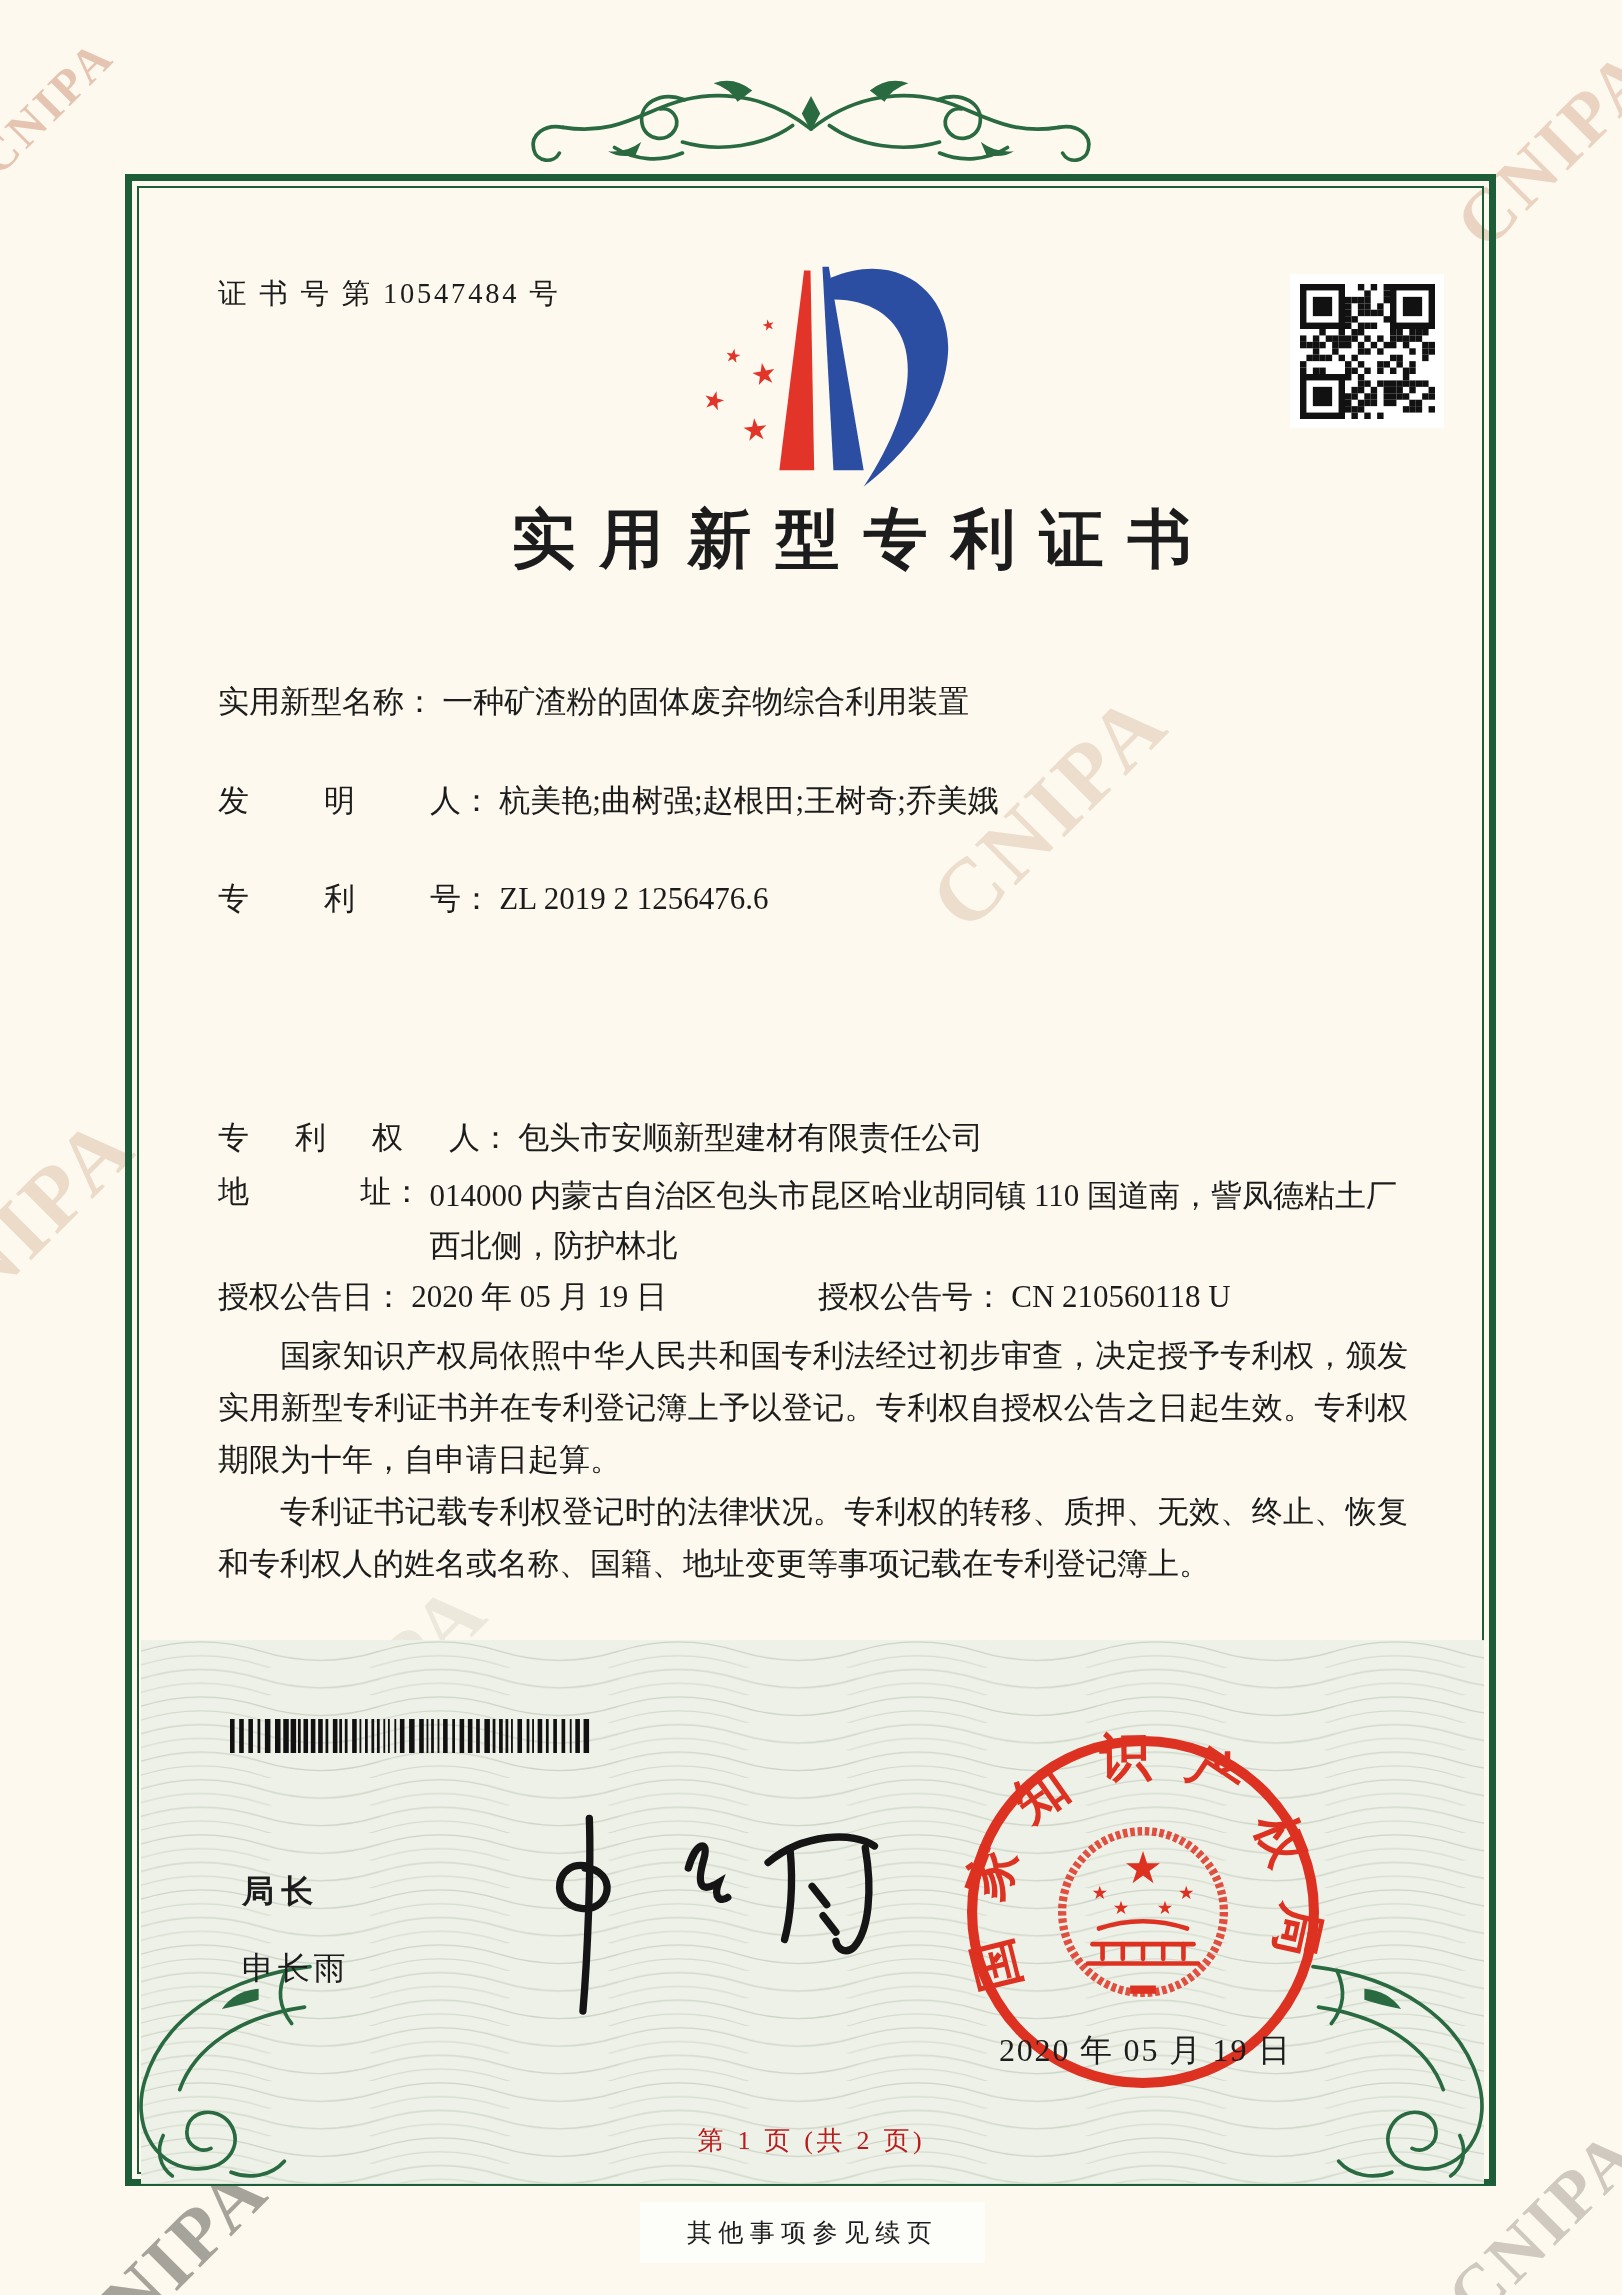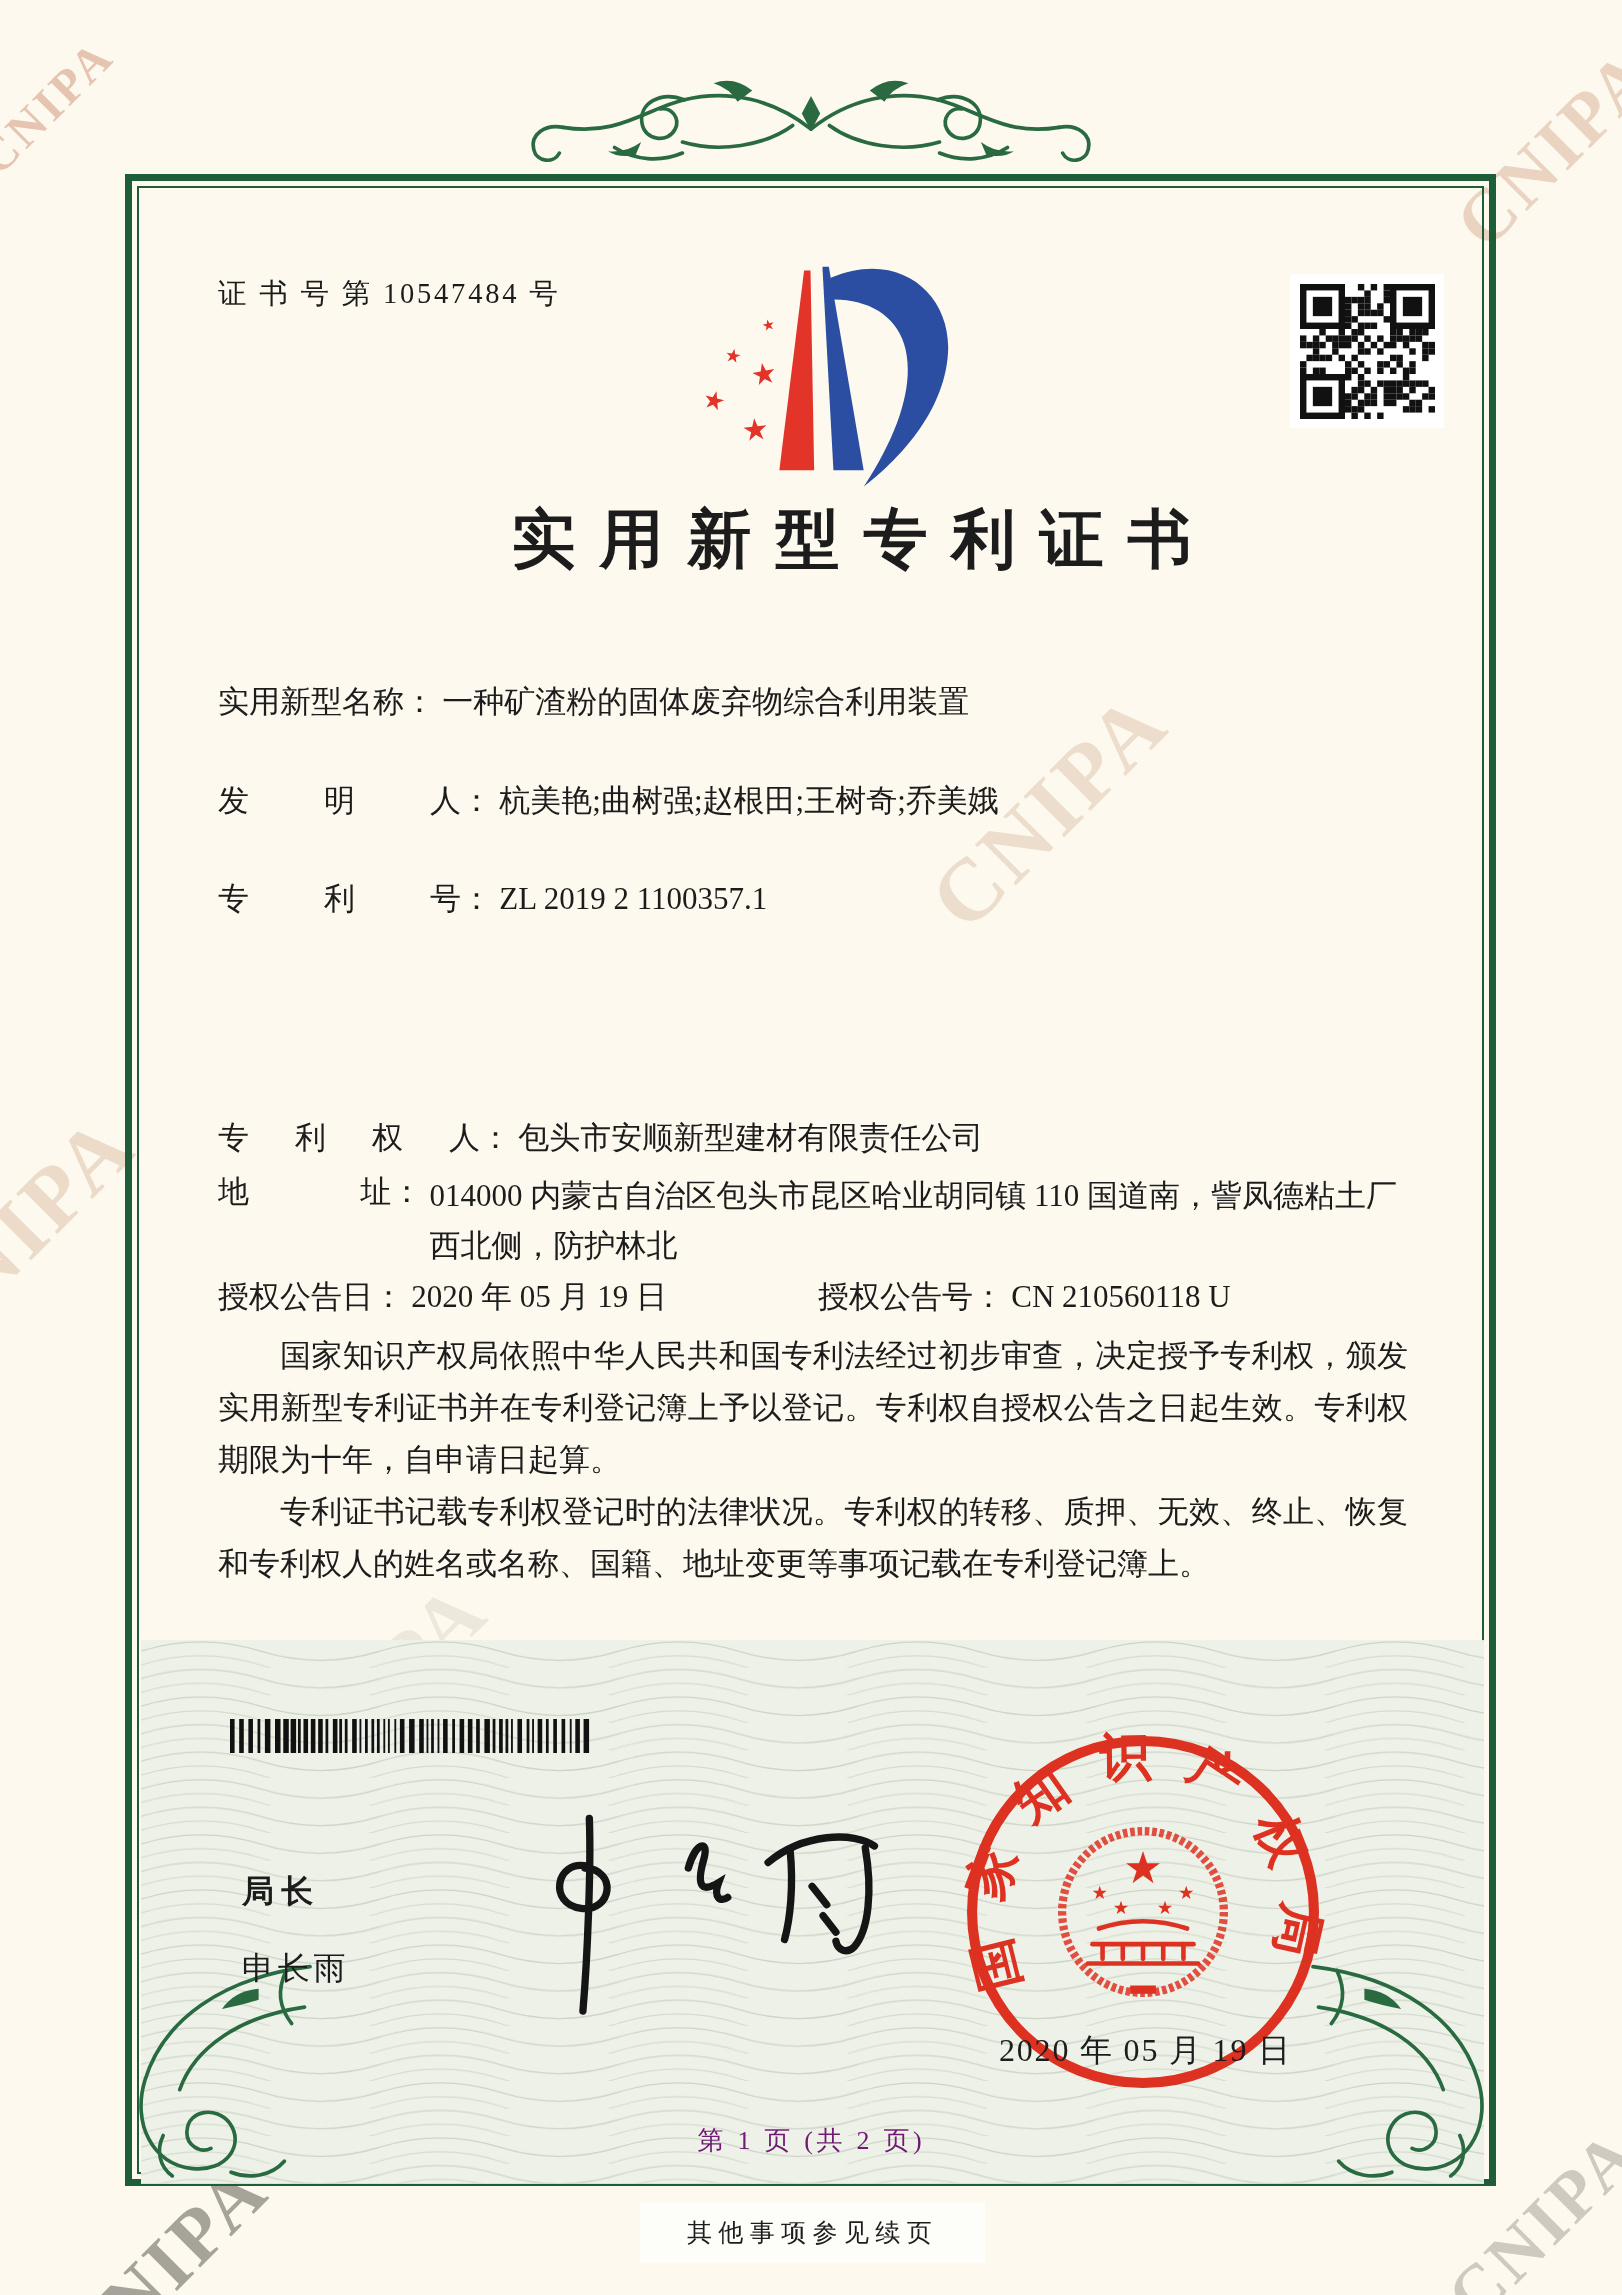--- a/index.html
+++ b/index.html
@@ -38,21 +38,21 @@
   .barcode{position:absolute;left:230px;top:1719px;width:360px;height:34px;}
   
   .sig-title{position:absolute;left:242px;top:1870px;font-size:32px;letter-spacing:7.3px;font-weight:bold;}
   .sig-name{position:absolute;left:242px;top:1947px;font-size:32px;letter-spacing:3.7px;}
   .signature{position:absolute;left:500px;top:1802px;}
   
   .seal{position:absolute;left:950px;top:1719px;opacity:.95;}
   .seal-date{position:absolute;left:999px;top:2029px;font-size:32px;letter-spacing:1.8px;z-index:6;}
   
   .pagenum{position:absolute;left:0;top:2123px;width:100%;text-align:center;font-size:26px;
-           letter-spacing:3.7px;color:#701a75;}
+           letter-spacing:3.7px;color:#b91c1c;}
   .contbox{position:absolute;left:640px;top:2202px;width:345px;height:61px;background:#fdfdfa;
            display:flex;align-items:center;justify-content:center;font-size:25px;letter-spacing:6.4px;}
   
   .orn-top{position:absolute;left:508px;top:72px;}
   .orn-bl{position:absolute;left:84px;top:1952px;}
   .orn-br{position:absolute;left:1309px;top:1952px;transform:scaleX(-1);}
   .star{position:absolute;font-family:"DejaVu Sans",sans-serif;color:#e3342a;line-height:1;}
 </style>
 </head>
 <body>
@@ -296,21 +296,21 @@
 
   <div class="title">实用新型专利证书</div>
 
   <div class="row" style="top:681px">
     <span class="lbl">实用新型名称</span><span>：</span><span class="val">一种矿渣粉的固体废弃物综合利用装置</span>
   </div>
   <div class="row" style="top:780px">
     <span class="lbl jus w265">发明人</span><span>：</span><span class="val">杭美艳;曲树强;赵根田;王树奇;乔美娥</span>
   </div>
   <div class="row" style="top:878px">
-    <span class="lbl jus w265">专利号</span><span>：</span><span class="val">ZL 2019 2 1100357.1</span>
+    <span class="lbl jus w265">专利号</span><span>：</span><span class="val">ZL 2019 2 1256476.6</span>
   </div>
   <div class="row" style="top:1117px">
     <span class="lbl jus w285">专利权人</span><span>：</span><span class="val">包头市安顺新型建材有限责任公司</span>
   </div>
   <div class="row row-flex" style="top:1171px">
     <span class="lbl jus w190">地址</span>
       <span>：</span>
       <span class="addr-val">014000 内蒙古自治区包头市昆区哈业胡同镇 110 国道南，訾凤德粘土厂西北侧，防护林北</span>
   </div>
   <div class="row" style="top:1276px">

